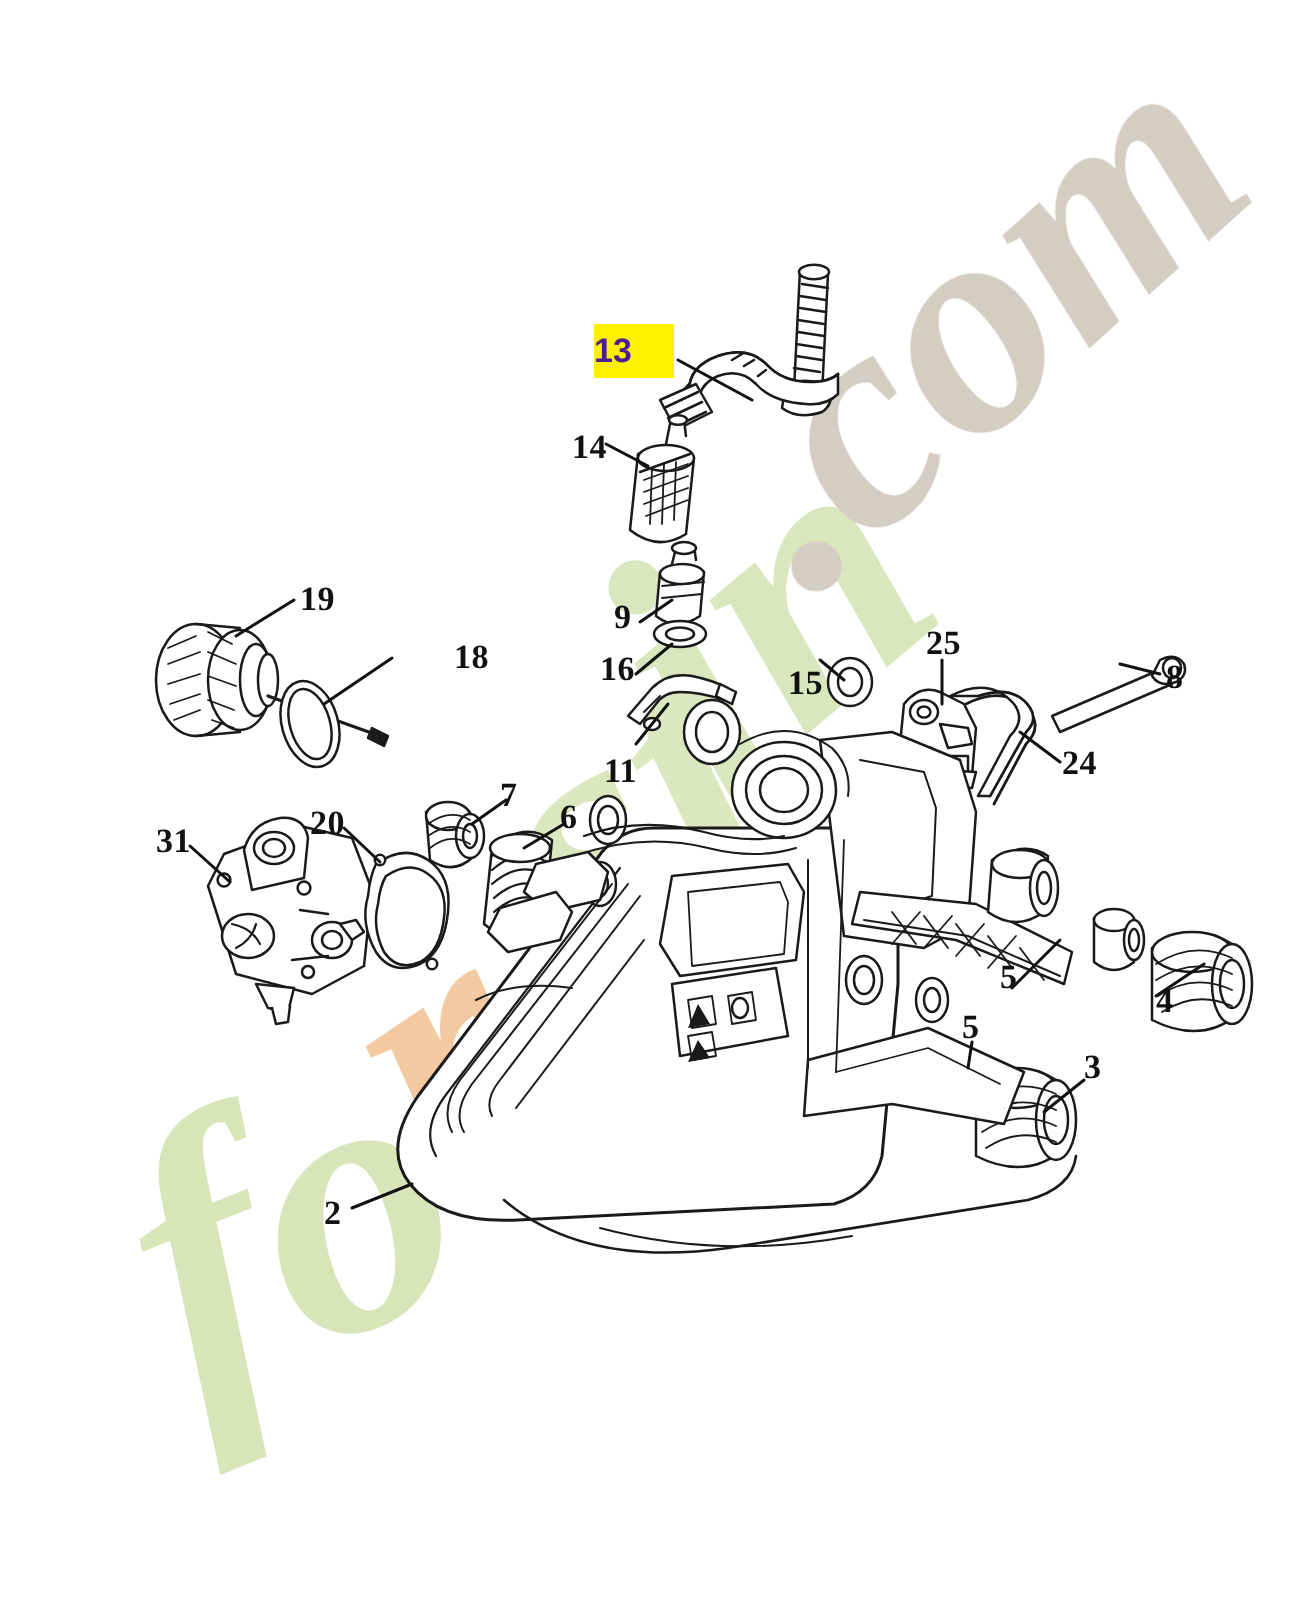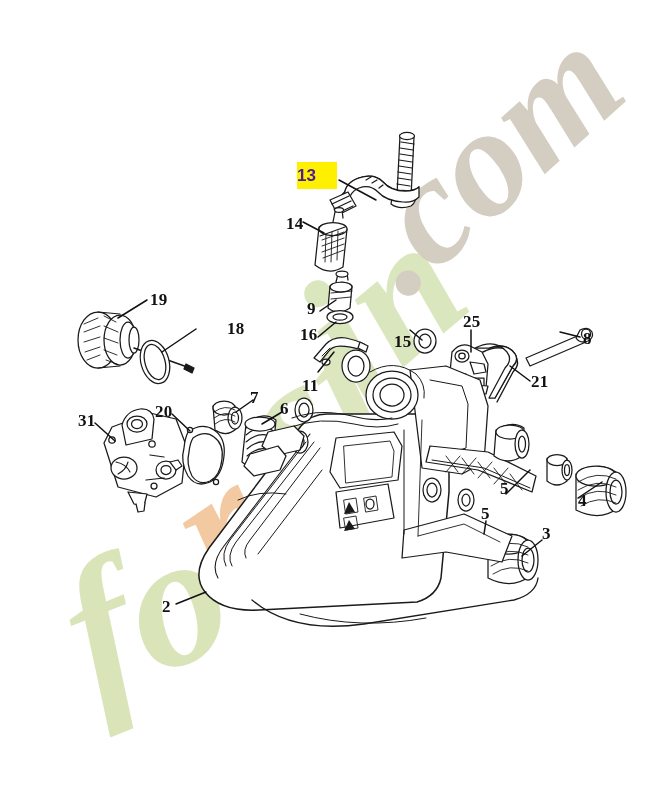--- a/index.html
+++ b/index.html
@@ -338,21 +338,21 @@
 
   <div class="lbl" style="left:286px;top:215px;">14</div>
   <div class="lbl" style="left:150px;top:291px;">19</div>
   <div class="lbl" style="left:196px;top:320px;margin-left:31px;">18</div>
   <div class="lbl" style="left:307px;top:300px;">9</div>
   <div class="lbl" style="left:300px;top:326px;">16</div>
   <div class="lbl" style="left:302px;top:364px;margin-top:13px;">11</div>
   <div class="lbl" style="left:394px;top:333px;">15</div>
   <div class="lbl" style="left:463px;top:313px;">25</div>
   <div class="lbl" style="left:583px;top:330px;">8</div>
-  <div class="lbl" style="left:531px;top:373px;">21</div>
+  <div class="lbl" style="left:531px;top:373px;">24</div>
   <div class="lbl" style="left:250px;top:389px;">7</div>
   <div class="lbl" style="left:280px;top:400px;">6</div>
   <div class="lbl" style="left:155px;top:403px;">20</div>
   <div class="lbl" style="left:78px;top:412px;">31</div>
   <div class="lbl" style="left:578px;top:492px;">4</div>
   <div class="lbl" style="left:500px;top:480px;">5</div>
   <div class="lbl" style="left:481px;top:505px;">5</div>
   <div class="lbl" style="left:542px;top:525px;">3</div>
   <div class="lbl" style="left:162px;top:598px;">2</div>
 

